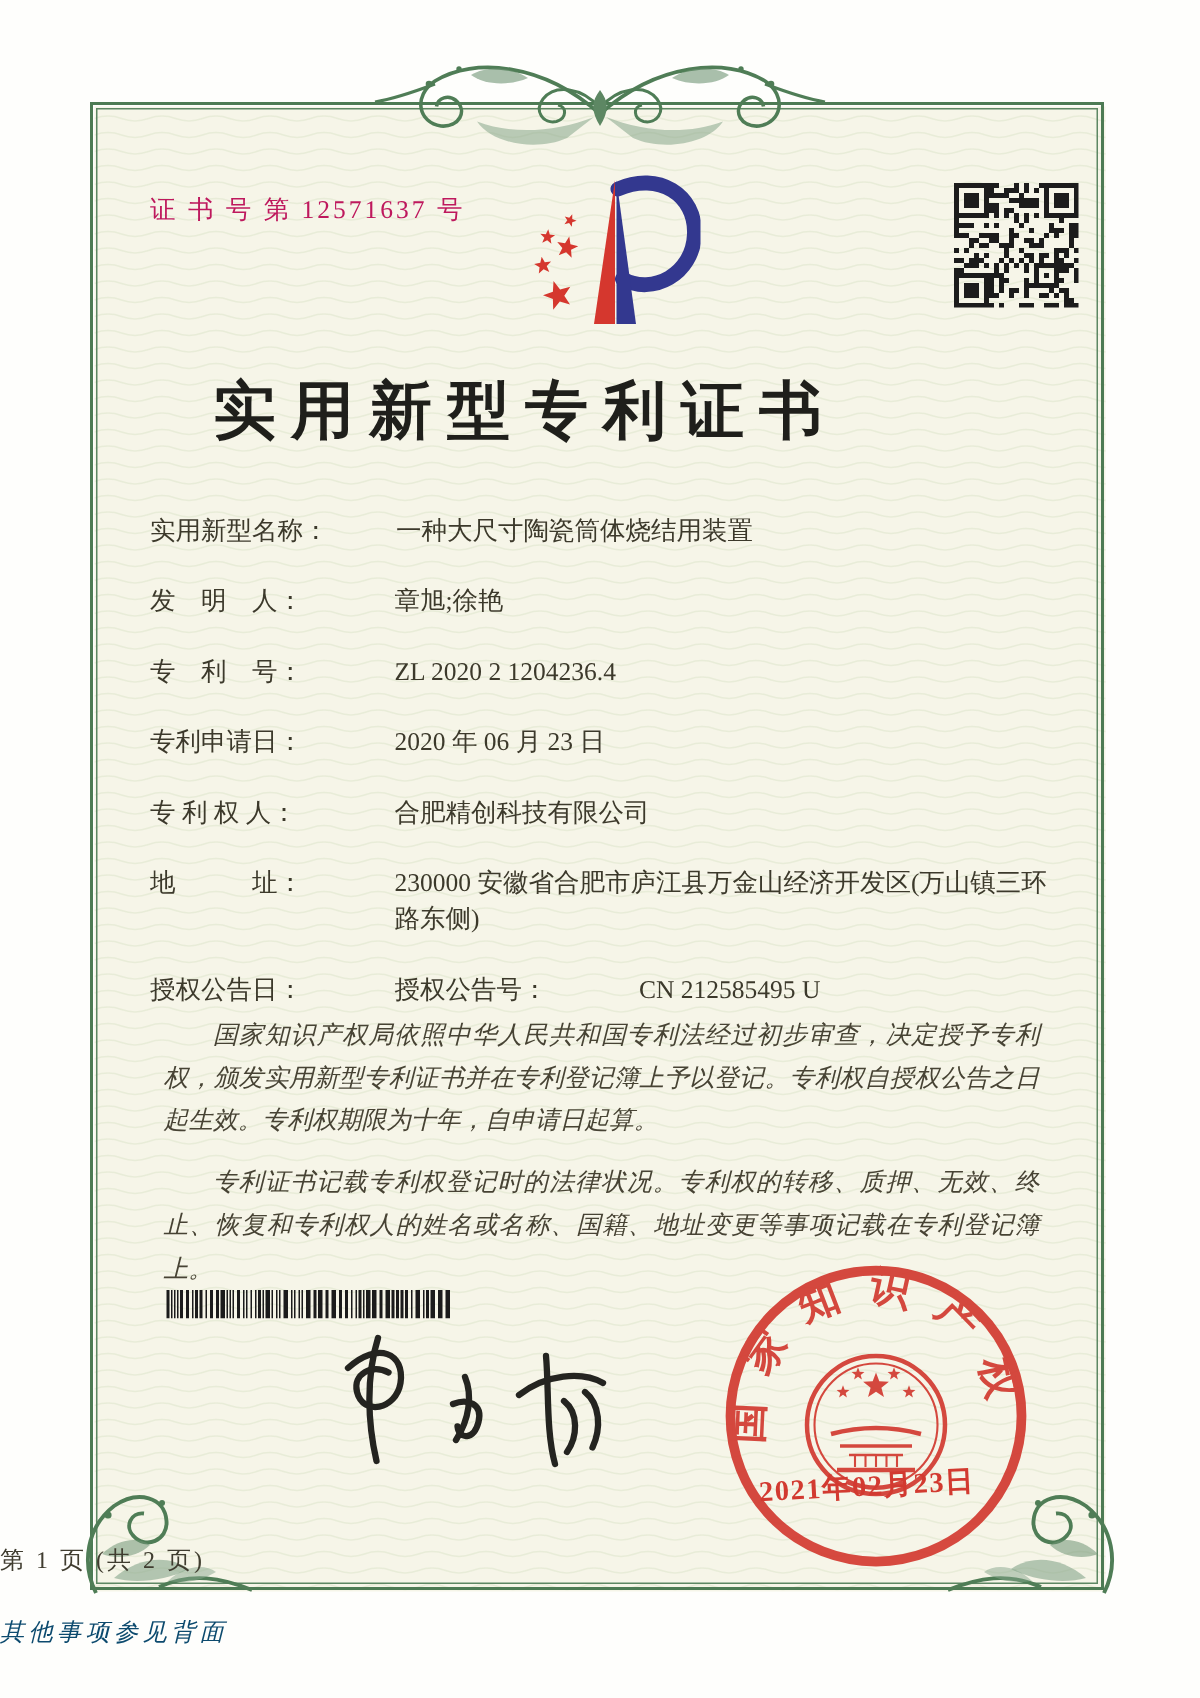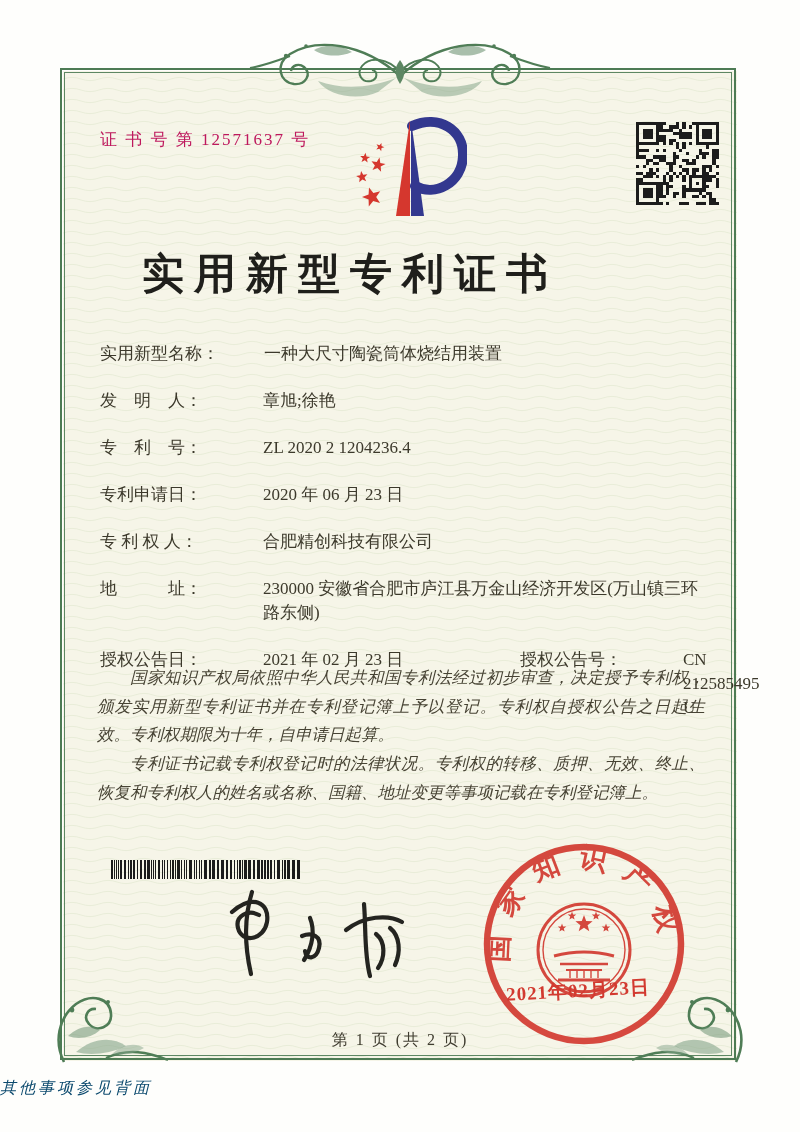--- a/index.html
+++ b/index.html
@@ -17,27 +17,27 @@
   
   .fields{left:100px;top:342px;width:612px;font-size:17px;color:#3c392b;}
   .frow{display:flex;line-height:24px;margin-bottom:23px;gap:45px;}
   .flabel{flex:0 0 118px;white-space:pre;}
   .fvalue{flex:1;}
   .frow.grant .fvalue1{flex:0 0 212px;}
   .frow.grant .flabel2{flex:0 0 118px;white-space:pre;}
   
   .paras{left:97px;top:664px;width:608px;font-size:16.5px;line-height:1.74;color:#474334;
          text-align:justify;font-style:italic;}
-  .paras p{margin:0;text-indent:2em;}
+  .paras p{margin:12px;text-indent:2em;}
   
   .juzhang{left:100px;top:906px;font-family:"Liberation Sans","DejaVu Sans",sans-serif;
            font-size:19px;line-height:34px;letter-spacing:3px;color:#2c2c28;}
   .sealdate{left:480px;top:978px;width:196px;text-align:center;color:#d23a30;font-size:19px;
             letter-spacing:1px;transform:rotate(-3deg);font-weight:600;}
-  .pagefoot{left:0;top:1030px;width:800px;text-align:center;font-size:16px;color:#403d30;letter-spacing:2px;}
+  .pagefoot{left:0;top:1030px;width:800px;font-size:16px;color:#403d30;letter-spacing:2px;}
   .backnote{left:0;top:1078px;width:732px;text-align:left;font-size:16px;color:#0c4a6e;
             font-style:italic;letter-spacing:3px;}
   svg{display:block;}
 </style>
 </head>
 <body>
 
 <div class="page">
 
   <div class="abs paper"></div>
@@ -517,21 +517,20 @@
     <div class="frow">
       <span class="flabel">专 利 权 人：</span>
       <span class="fvalue">合肥精创科技有限公司</span>
     </div>
     <div class="frow">
       <span class="flabel">地　　　址：</span>
       <span class="fvalue">230000 安徽省合肥市庐江县万金山经济开发区(万山镇三环路东侧)</span>
     </div>
     <div class="frow grant">
       <span class="flabel">授权公告日：</span>
-      <span class="fvalue fvalue1">2021 年 02 月 23 日</span>
       <span class="flabel2">授权公告号：</span>
       <span class="fvalue">CN 212585495 U</span>
     </div>
   </div>
 
   <div class="abs paras">
     <p>国家知识产权局依照中华人民共和国专利法经过初步审查，决定授予专利权，颁发实用新型专利证书并在专利登记簿上予以登记。专利权自授权公告之日起生效。专利权期限为十年，自申请日起算。</p>
     <p>专利证书记载专利权登记时的法律状况。专利权的转移、质押、无效、终止、恢复和专利权人的姓名或名称、国籍、地址变更等事项记载在专利登记簿上。</p>
   </div>
 

